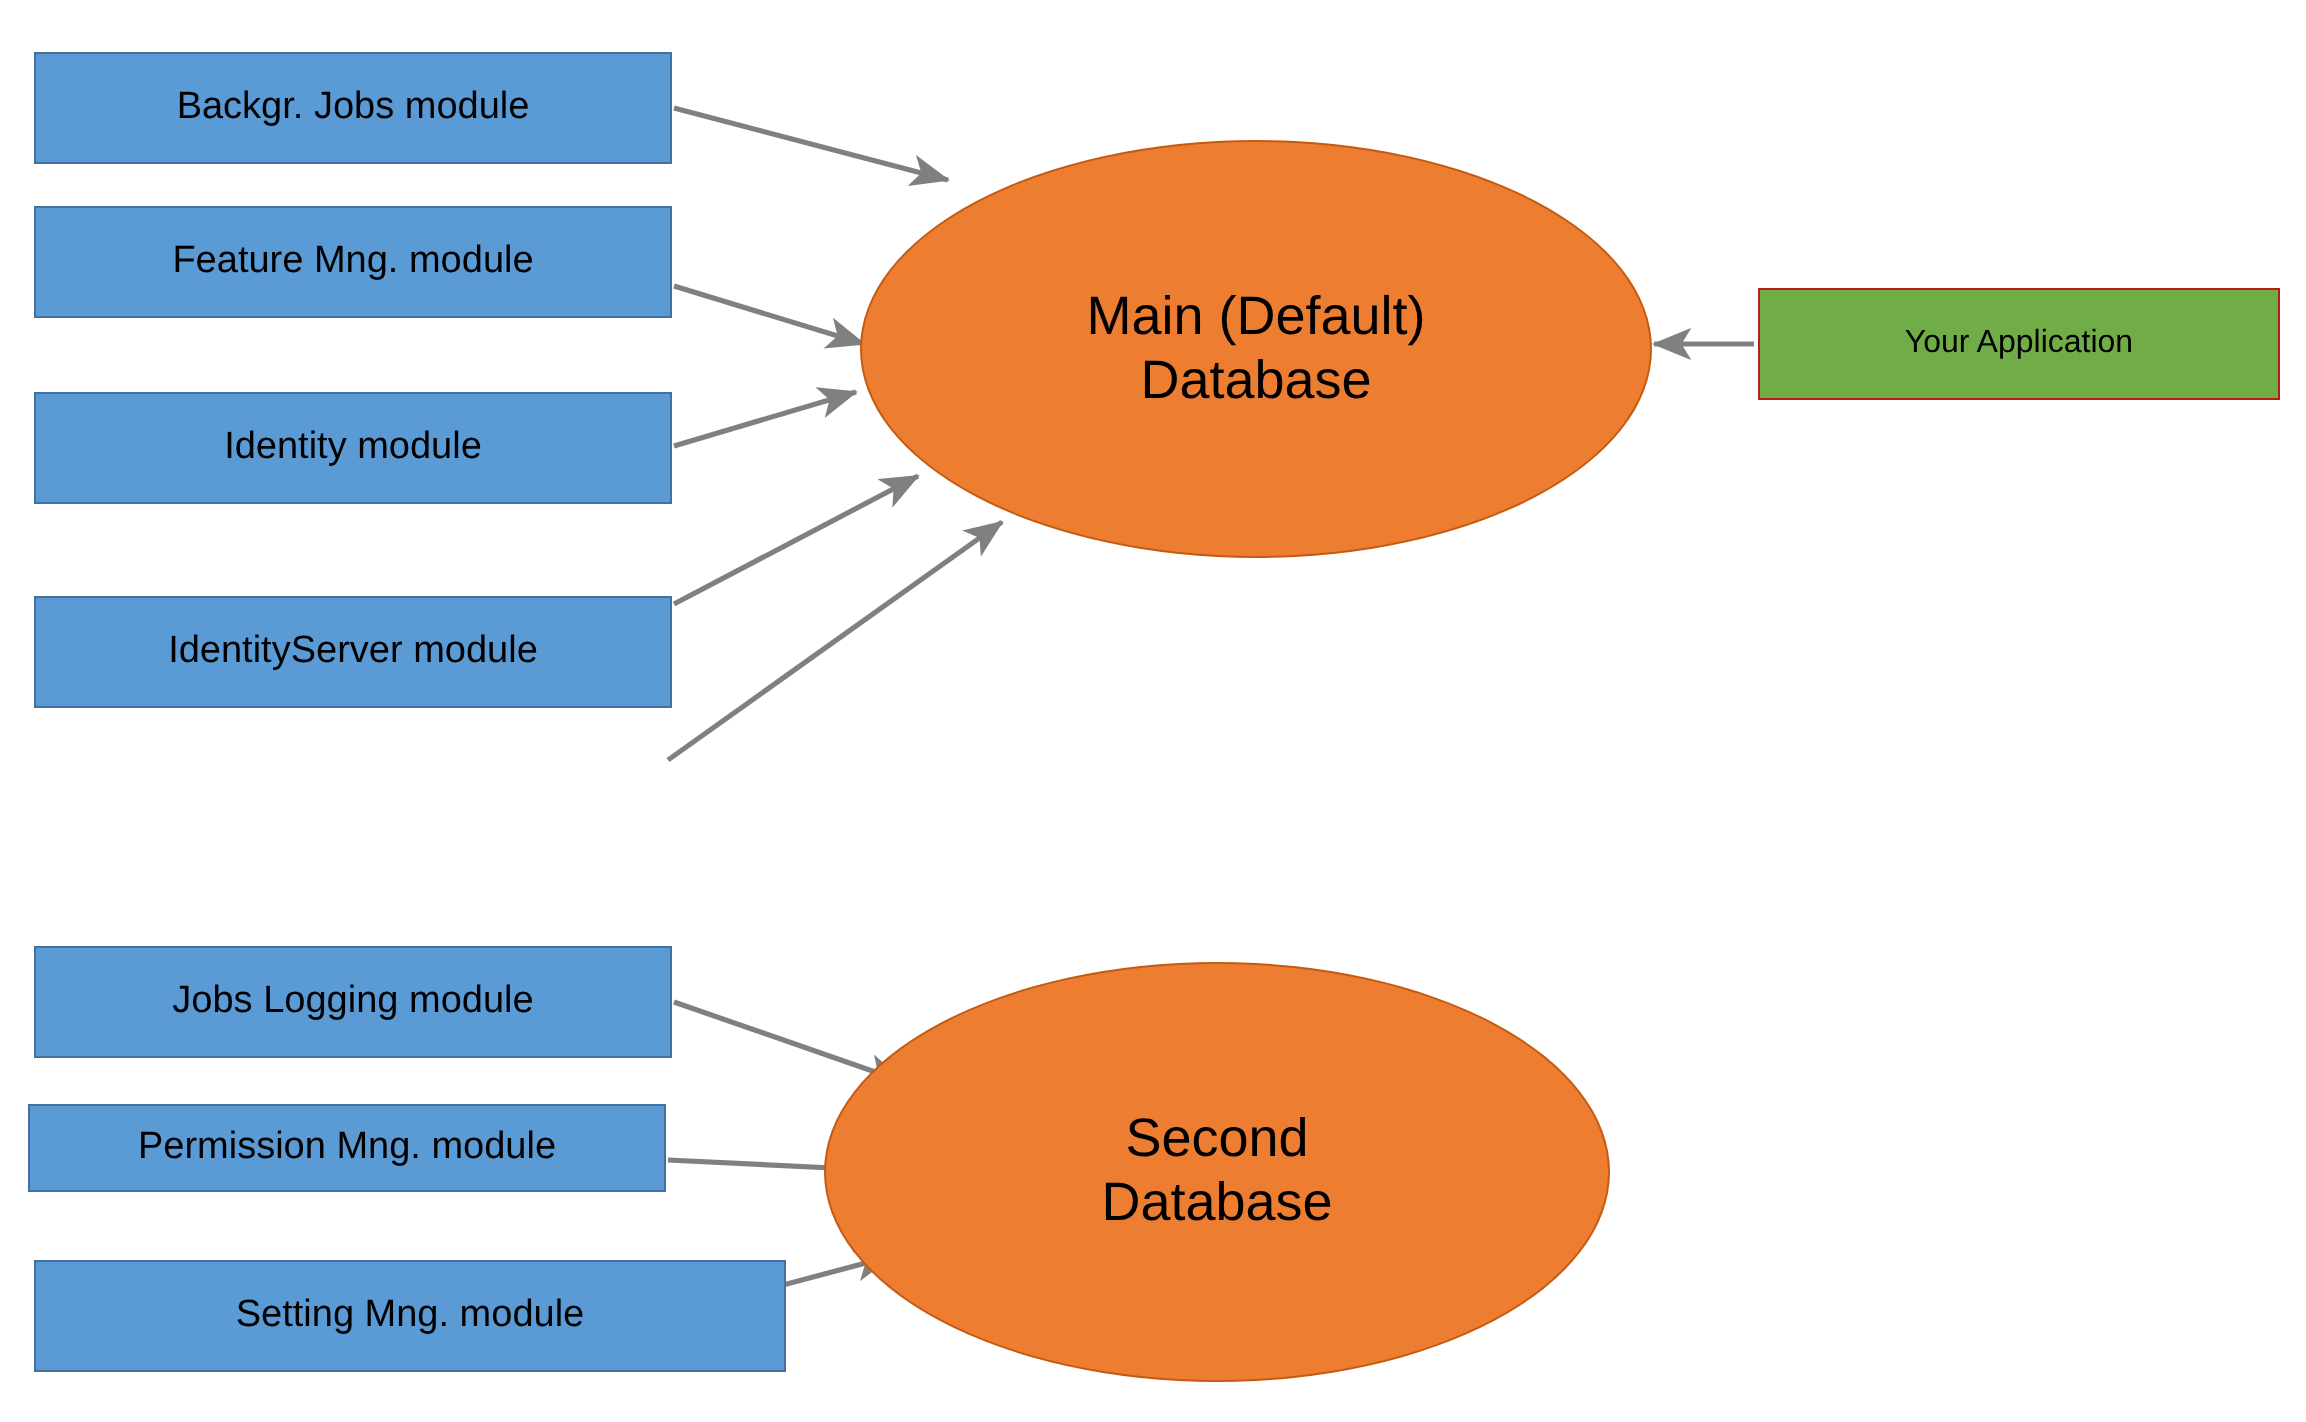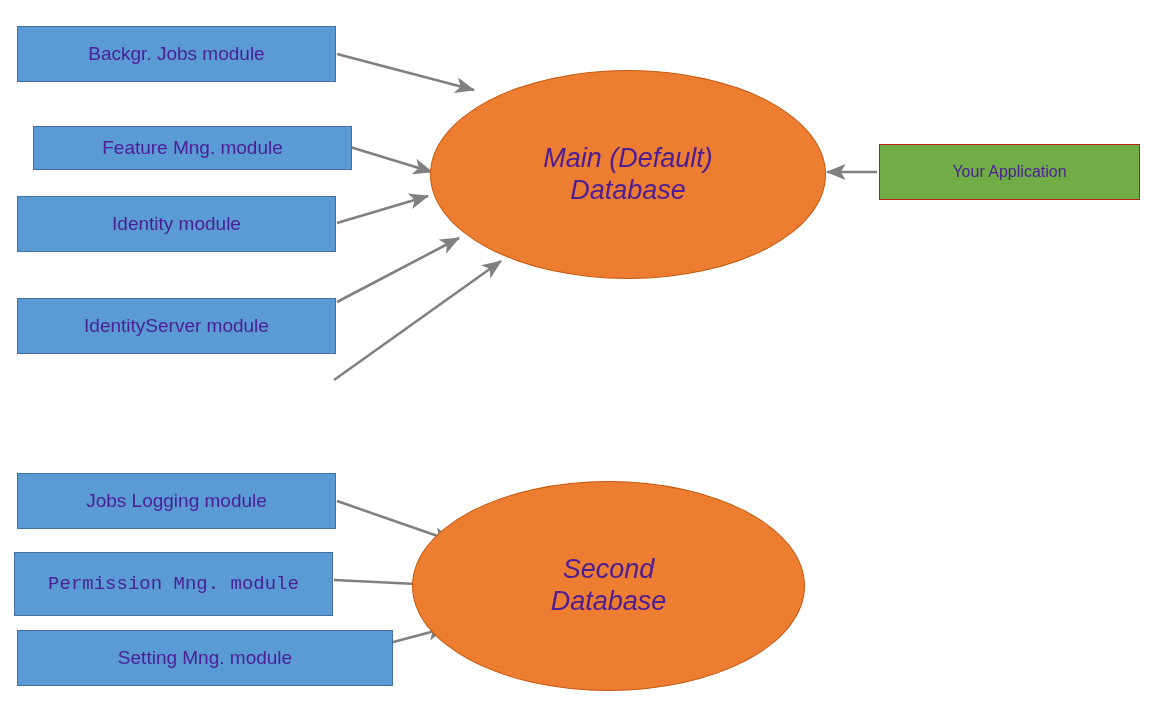--- a/index.html
+++ b/index.html
@@ -27,21 +27,21 @@
     height: 711px;
     pointer-events: none;
   }
   .node {
     position: absolute;
     box-sizing: border-box;
     display: flex;
     align-items: center;
     justify-content: center;
     text-align: center;
-    color: #4c1d95;
+    color: #000000;
     line-height: 1.18;
   }
   .module-box {
     background: #5B9BD5;
     border: 1px solid #41719C;
     font-size: 19px;
   }
   .app-box {
     background: #70AD47;
     border: 1px solid #b91c1c;
@@ -49,21 +49,20 @@
   }
   .db-ellipse {
     background: #ED7D31;
     border: 1px solid #C55A11;
     border-radius: 50%;
     font-size: 27px;
   }
   .db-label {
     white-space: pre-line;
     padding: 0 18px;
-    font-style: italic;
   }
 </style>
 </head>
 <body>
 
 <div id="canvas">
 
   <svg class="arrow-layer" width="1153" height="711" viewBox="0 0 1153 711" xmlns="http://www.w3.org/2000/svg">
     <defs>
       <marker id="ah" markerWidth="9" markerHeight="9" refX="7.2" refY="3.1" orient="auto" markerUnits="strokeWidth">
@@ -97,38 +96,38 @@
   </div>
 
   <div class="node app-box" style="left:879px; top:144px; width:261px; height:56px;">
     <span>Your Application</span>
   </div>
 
   <div class="node module-box" style="left:17px; top:26px; width:319px; height:56px;">
     <span>Backgr. Jobs module</span>
   </div>
 
-  <div class="node module-box" style="left:17px; top:126px; width:319px; height:44px;margin-left:16px;">
+  <div class="node module-box" style="left:17px; top:103px; width:319px; height:56px;">
     <span>Feature Mng. module</span>
   </div>
 
   <div class="node module-box" style="left:17px; top:196px; width:319px; height:56px;text-align:right;">
     <span>Identity module</span>
   </div>
 
   <div class="node module-box" style="left:17px; top:274px; width:319px; height:56px;margin-top:24px;">
     <span>IdentityServer module</span>
   </div>
 
 
   <div class="node module-box" style="left:17px; top:473px; width:319px; height:56px;">
     <span>Jobs Logging module</span>
   </div>
 
-  <div class="node module-box" style="left:14px; top:552px; width:319px; height:64px;font-family:Liberation Mono, monospace;">
+  <div class="node module-box" style="left:14px; top:552px; width:319px; height:44px;">
     <span>Permission Mng. module</span>
   </div>
 
   <div class="node module-box" style="left:17px; top:630px; width:376px; height:56px;">
     <span>Setting Mng. module</span>
   </div>
 
 </div>
 
 </body></html>

